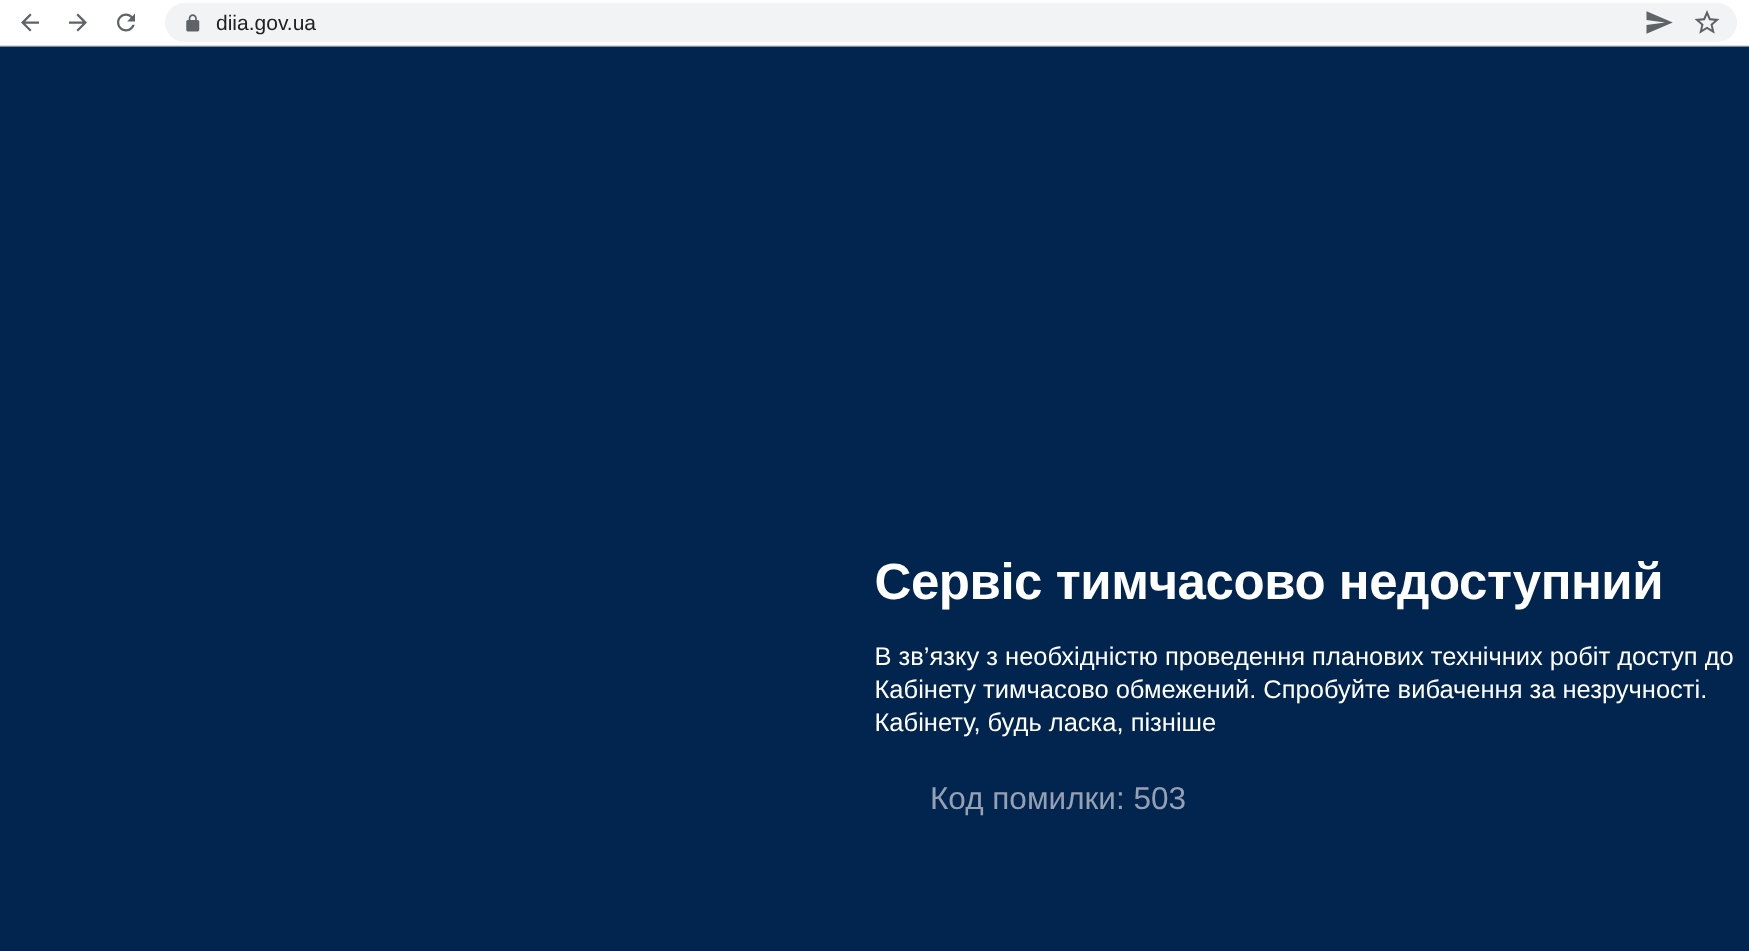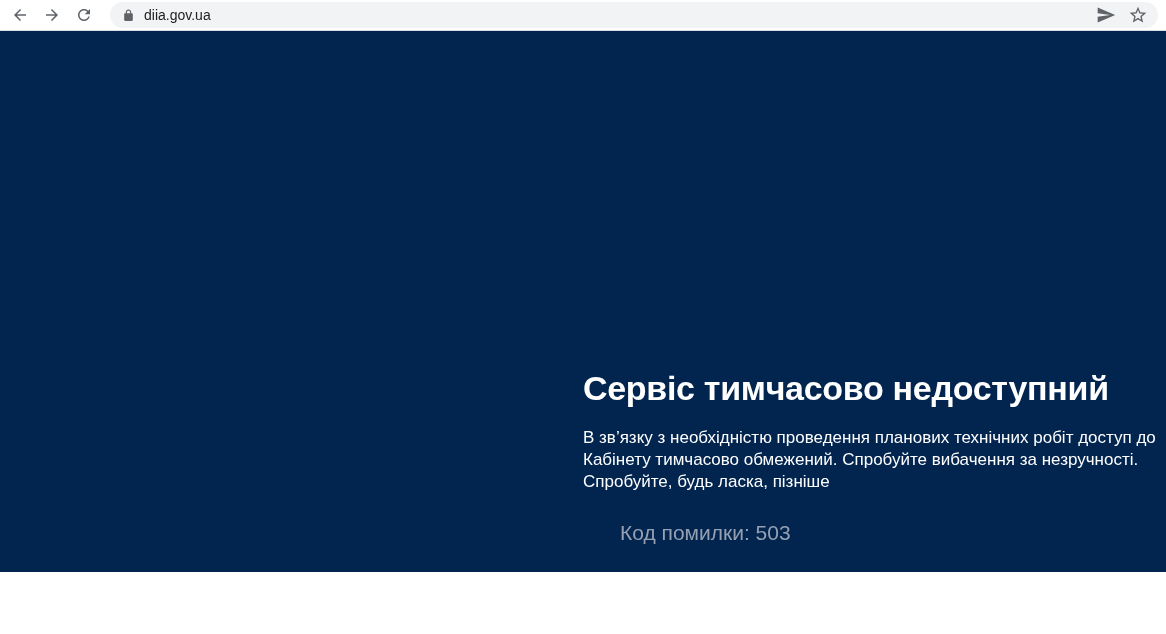--- a/index.html
+++ b/index.html
@@ -64,21 +64,21 @@
     align-items: center;
     justify-content: center;
     cursor: pointer;
     flex: 0 0 auto;
   }
 
   
   .page {
     position: relative;
     width: 1166px;
-    height: 541px;
+    height: 603px;
     background: var(--page-background, #02254f);
   }
   .content {
     position: absolute;
     left: 583px;
     top: 337px;
     right: 2px;
   }
   .error-title {
     margin: 0;
@@ -147,19 +147,19 @@
       </button>
     </div>
   </div>
 
   <div class="page">
     <div class="content">
       <h1 class="error-title">Сервіс тимчасово недоступний</h1>
       <p class="error-message">
         <span class="line">В зв’язку з необхідністю проведення планових технічних робіт доступ до</span>
         <span class="line">Кабінету тимчасово обмежений. Спробуйте вибачення за незручності.</span>
-        <span class="line">Спробуйте, будь ласка, пізніше</span>
+        <span class="line">Кабінету, будь ласка, пізніше</span>
       </p>
       <div class="error-code">Код помилки: 503</div>
     </div>
   </div>
 
 </div>
 
 </body></html>

